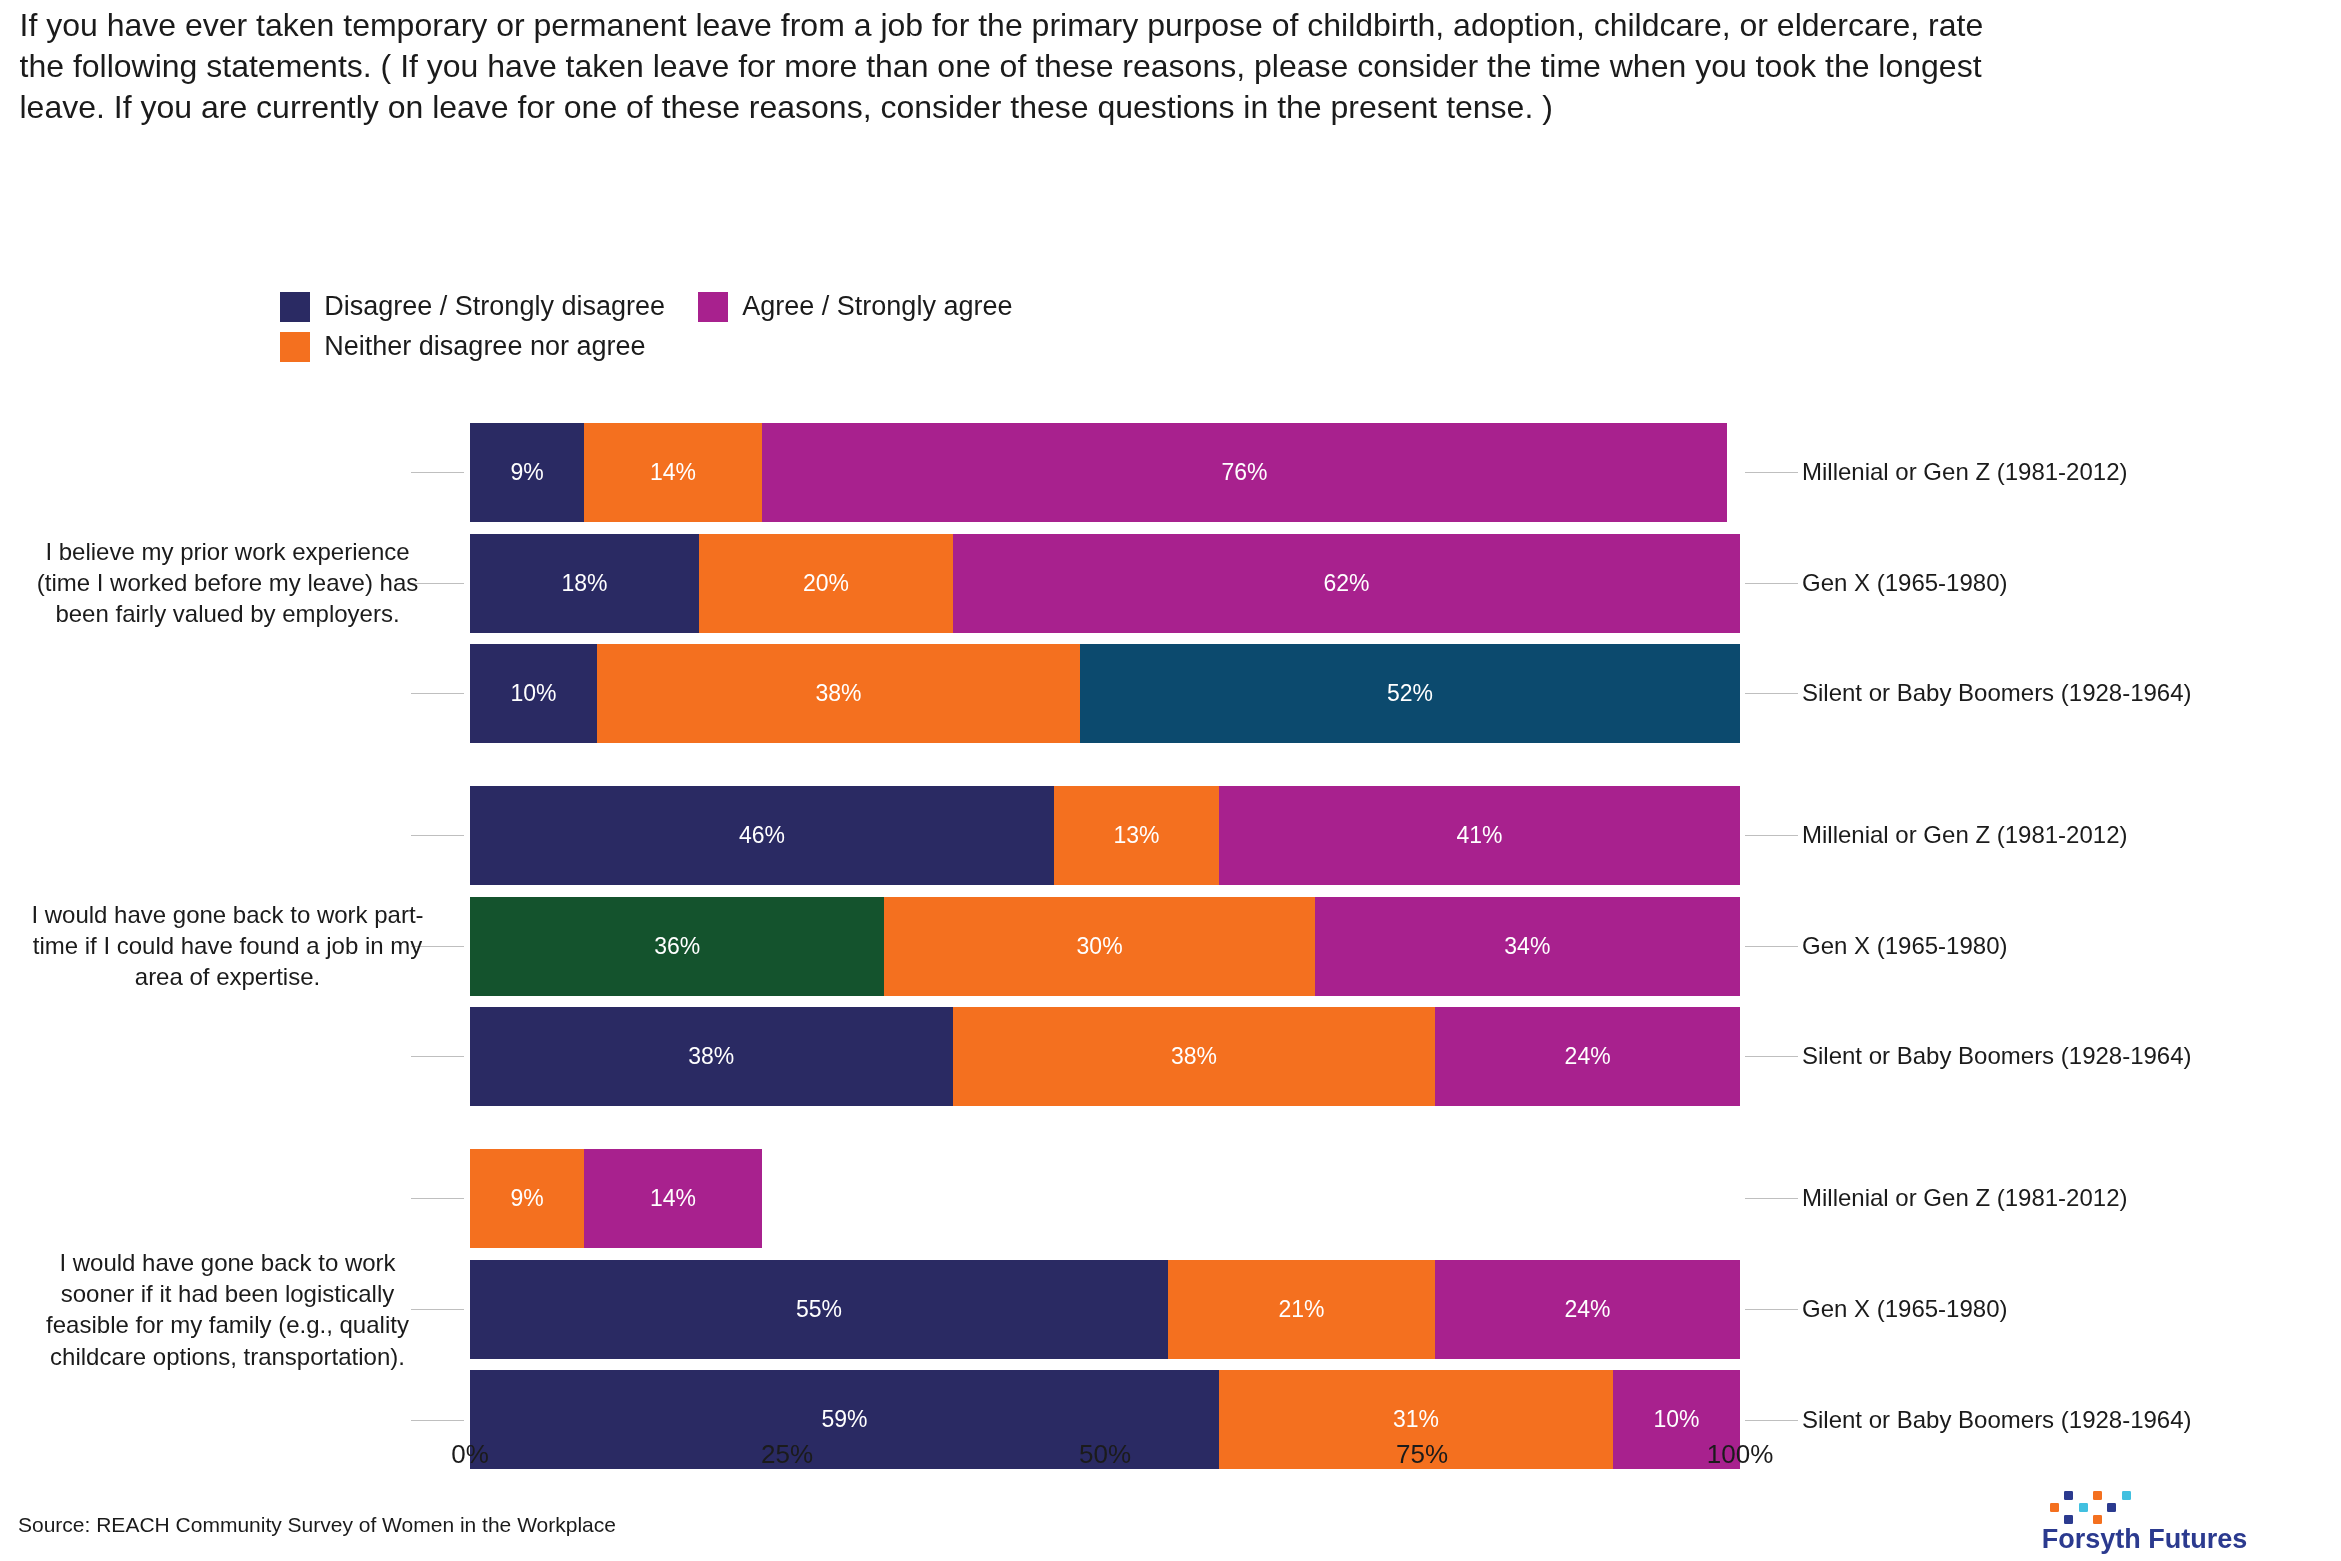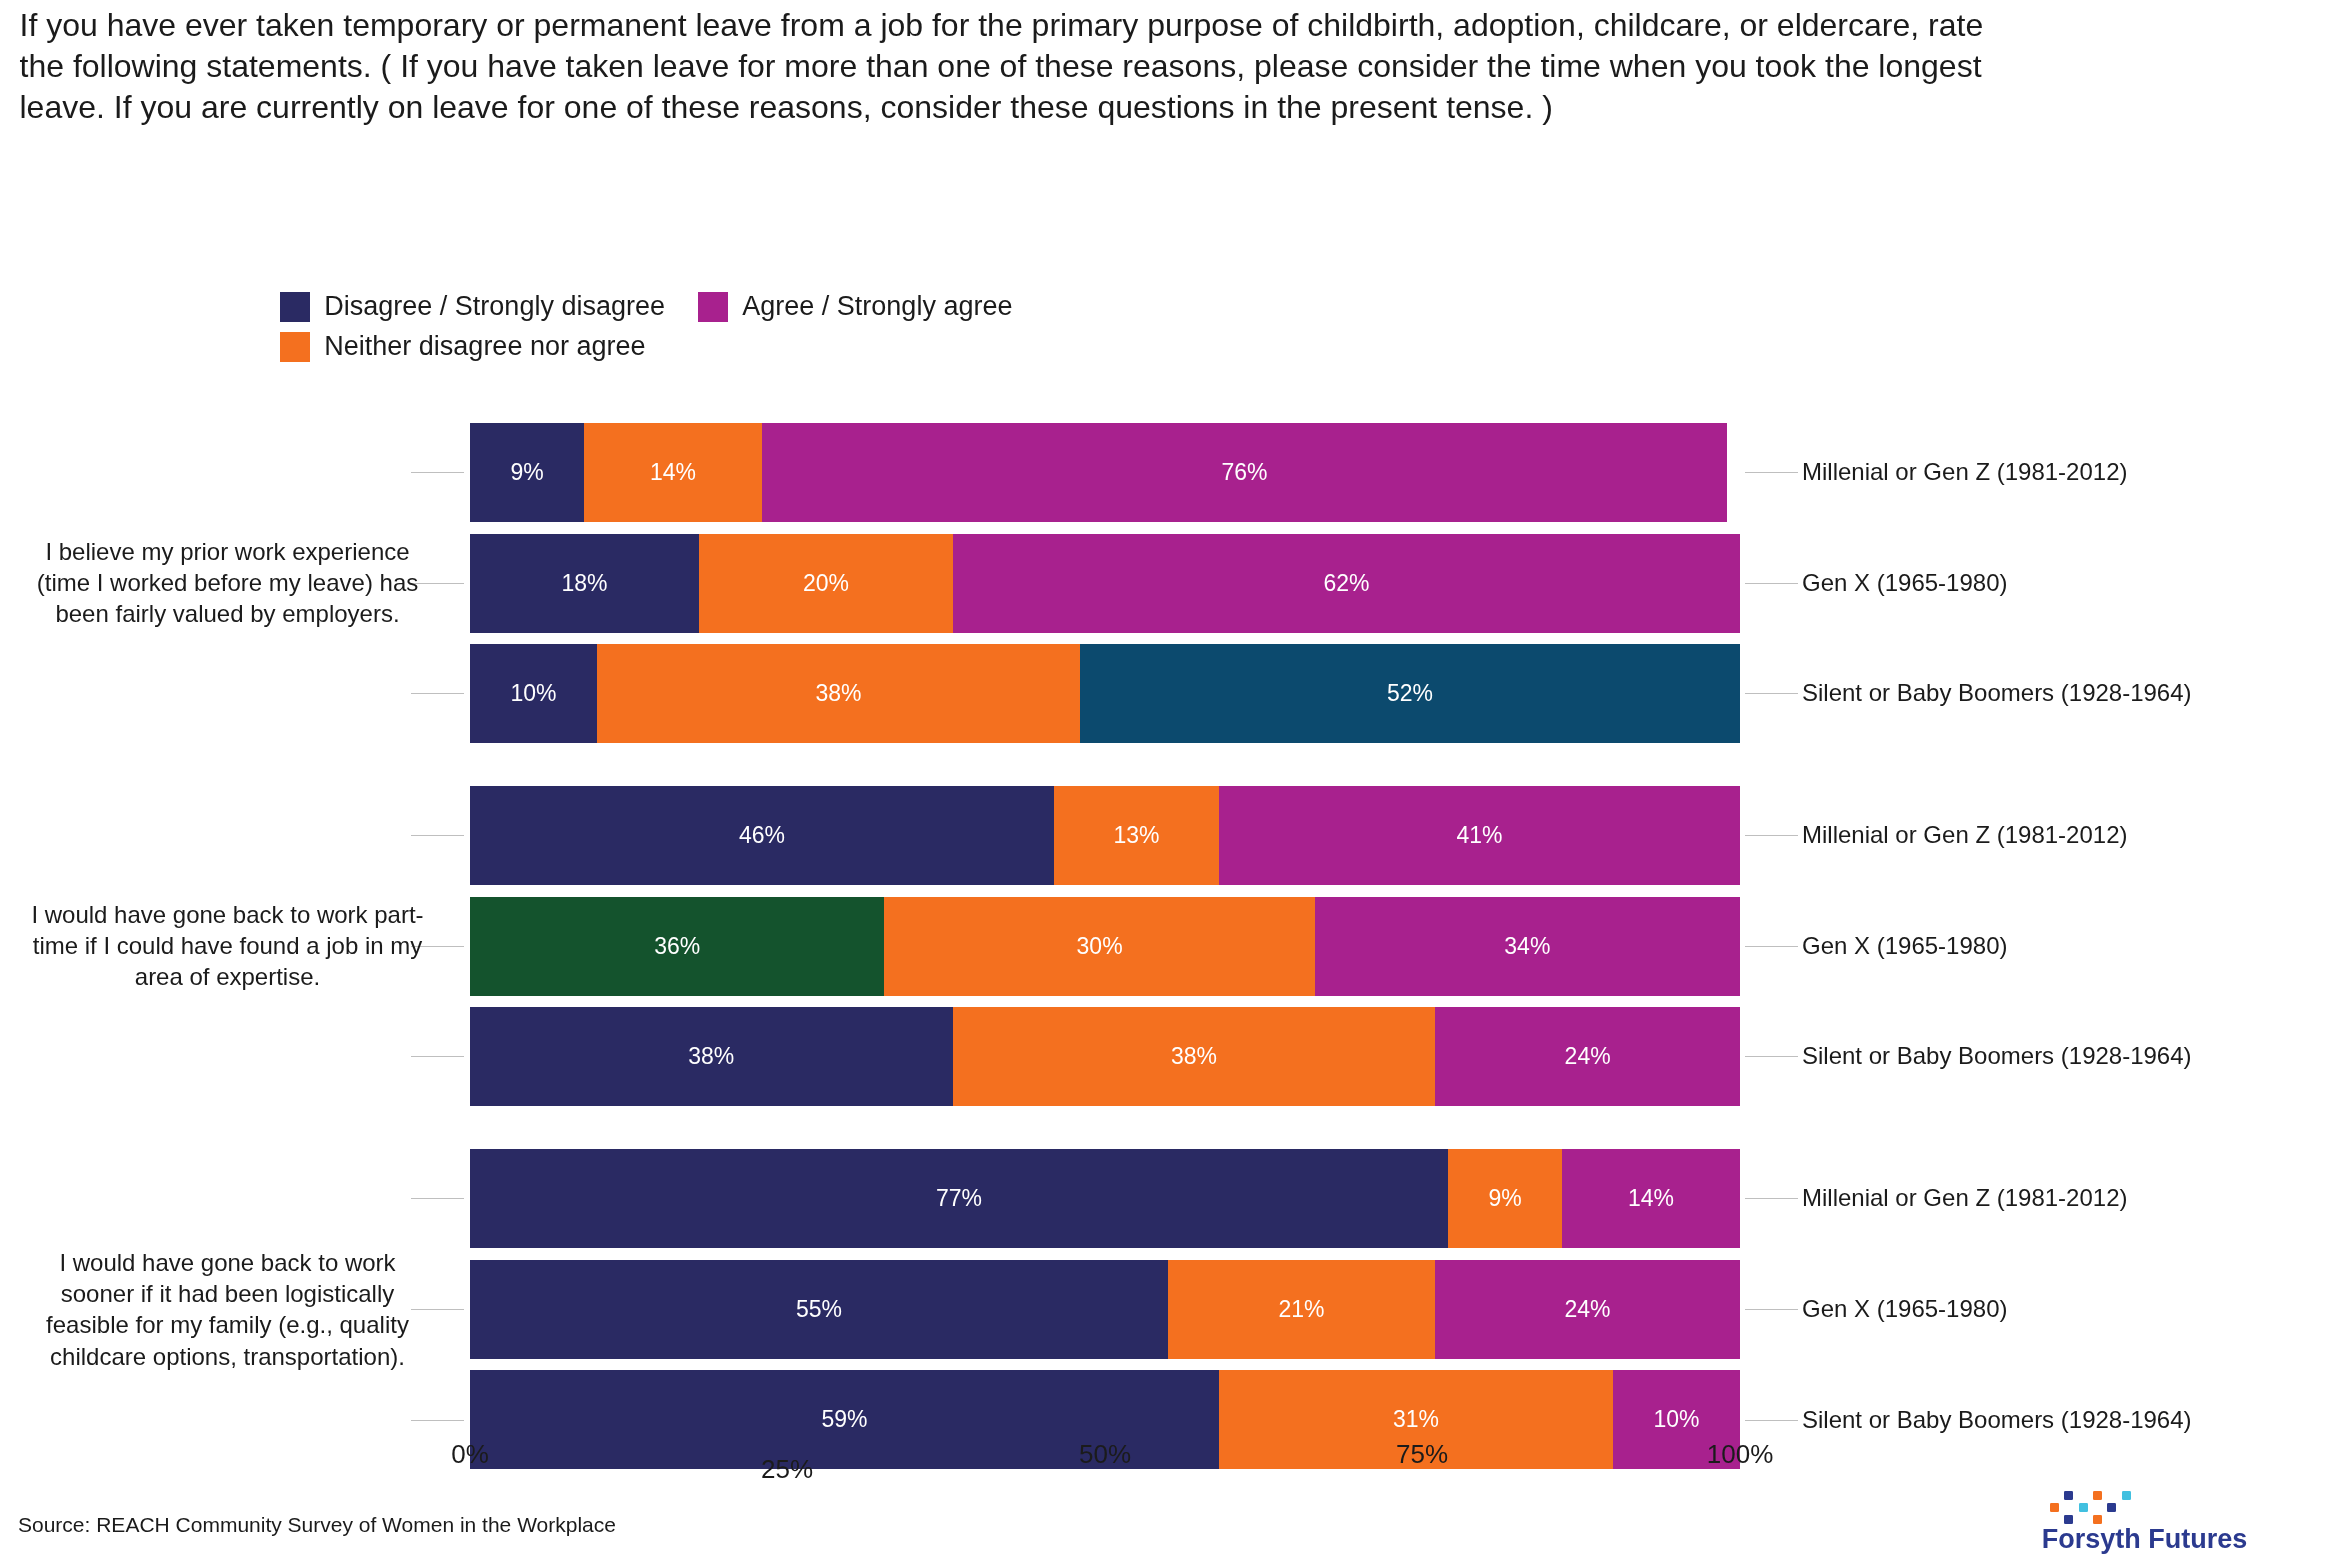--- a/index.html
+++ b/index.html
@@ -265,23 +265,20 @@
           <span class="seg-label">38%</span>
         </div>
         <div class="seg" style="width: 483px; background: rgb(244, 112, 31);">
           <span class="seg-label">38%</span>
         </div>
         <div class="seg" style="width: 305px; background: rgb(168, 33, 142);">
           <span class="seg-label">24%</span>
         </div>
       </div>
       <div class="bar-row" style="top: 726px;">
-        <div class="seg" style="width: 978px; background: rgb(42, 42, 99);">
-          <span class="seg-label">77%</span>
-        </div>
         <div class="seg" style="width: 114px; background: rgb(244, 112, 31);">
           <span class="seg-label">9%</span>
         </div>
         <div class="seg" style="width: 178px; background: rgb(168, 33, 142);">
           <span class="seg-label">14%</span>
         </div>
       </div>
       <div class="bar-row" style="top: 837px;">
         <div class="seg" style="width: 698px; background: rgb(42, 42, 99);">
           <span class="seg-label">55%</span>
@@ -301,21 +298,21 @@
           <span class="seg-label">31%</span>
         </div>
         <div class="seg" style="width: 127px; background: rgb(168, 33, 142);">
           <span class="seg-label">10%</span>
         </div>
       </div>
     </div>
 
   <div class="xaxis" id="xaxis">
       <div class="xtick" style="left: 0px;">0%</div>
-      <div class="xtick" style="left: 317px; margin-top: 15px;">25%</div>
+      <div class="xtick" style="left: 317px;">25%</div>
       <div class="xtick" style="left: 635px;">50%</div>
       <div class="xtick" style="left: 952px;">75%</div>
       <div class="xtick" style="left: 1270px;">100%</div>
     </div>
 
   <div class="source">Source: REACH Community Survey of Women in the Workplace</div>
 
   <div class="logo">
     <div class="logo-dots">
       <span class="dot" style="left:0px;  top:11.7px; background:#f4701f"></span>

